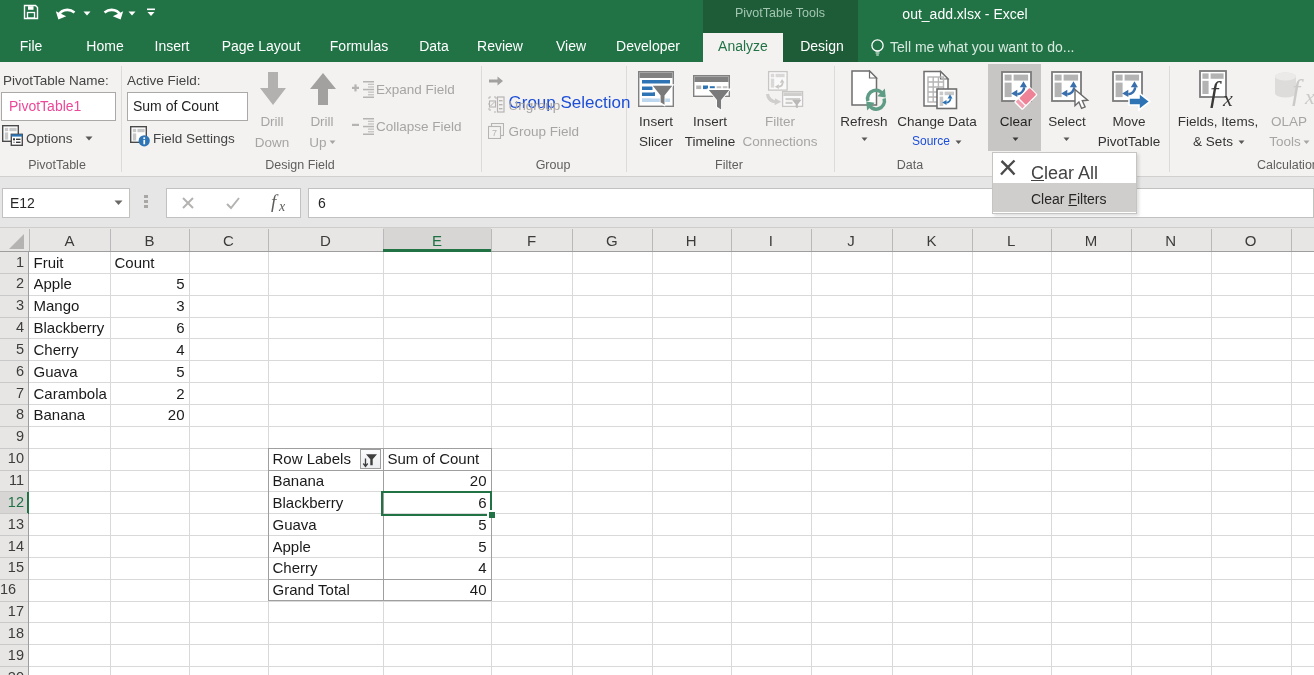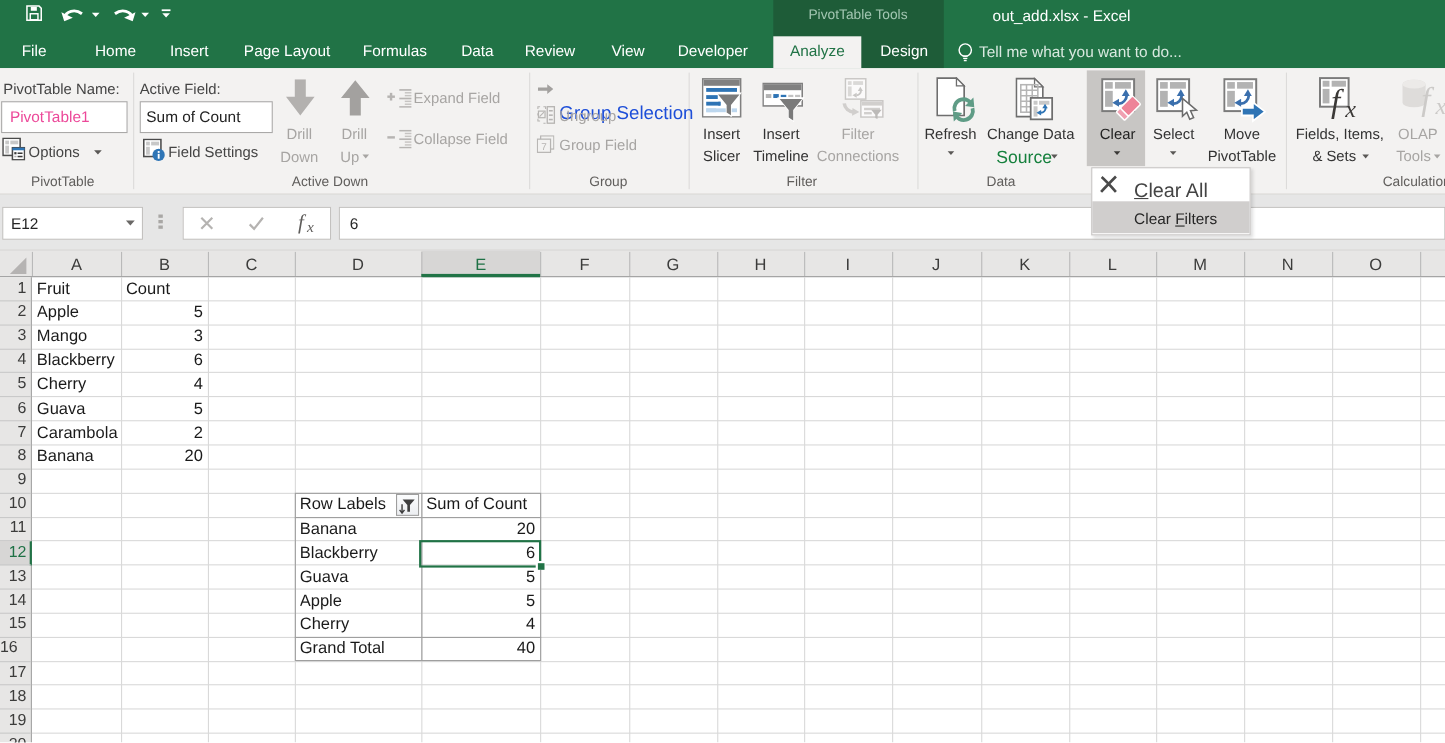--- a/index.html
+++ b/index.html
@@ -83,21 +83,21 @@
 <svg class="ab" style="left:130px;top:126px" width="21" height="21" viewBox="0 0 21 21">
 <rect x="0.7" y="0.7" width="15.6" height="15.6" fill="#fff" stroke="#4a4a4a" stroke-width="1.4"></rect>
 <rect x="2.8" y="2.8" width="3.4" height="3.4" fill="#c8c8c8"></rect>
 <rect x="7.4" y="2.8" width="7.2" height="3.4" fill="#c8c8c8"></rect>
 <rect x="2.8" y="7.4" width="3.4" height="7.2" fill="#c8c8c8"></rect>
 <circle cx="14.2" cy="14.8" r="5.6" fill="#2e75b6"></circle>
 <rect x="13.4" y="11.3" width="1.7" height="1.7" fill="#fff"></rect>
 <rect x="13.4" y="13.9" width="1.7" height="4.4" fill="#fff"></rect>
 </svg>
 <div class="ab" style="left:153px;top:131px;font-size:13.5px;color:#444444;white-space:nowrap;line-height:1.2;">Field Settings</div>
-<div class="ab" style="left:300px;top:158px;transform:translateX(-50%);font-size:12.5px;color:#605e5c;white-space:nowrap;line-height:1.2;">Active Down</div>
+<div class="ab" style="left:300px;top:158px;transform:translateX(-50%);font-size:12.5px;color:#605e5c;white-space:nowrap;line-height:1.2;">Design Field</div>
 <svg class="ab" style="left:259px;top:72px" width="28" height="34" viewBox="0 0 28 34">
 <path d="M9 0 h10 v16 h8 L14 33 L1 16 h8 z" fill="#b3b1af"></path>
 </svg>
 <div class="ab" style="left:272px;top:114px;transform:translateX(-50%);font-size:13.5px;color:#a7a5a3;white-space:nowrap;line-height:1.2;">Drill</div>
 <div class="ab" style="left:272px;top:134.5px;transform:translateX(-50%);font-size:13.5px;color:#a7a5a3;white-space:nowrap;line-height:1.2;">Down</div>
 <svg class="ab" style="left:309px;top:72px" width="28" height="34" viewBox="0 0 28 34">
 <path d="M9 33 h10 v-16 h8 L14 1 L1 17 h8 z" fill="#a3a19f"></path>
 </svg>
 <div class="ab" style="left:322px;top:114px;transform:translateX(-50%);font-size:13.5px;color:#a7a5a3;white-space:nowrap;line-height:1.2;">Drill</div>
 <div class="ab" style="left:318px;top:134.5px;transform:translateX(-50%);font-size:13.5px;color:#a7a5a3;white-space:nowrap;line-height:1.2;">Up</div>
@@ -223,21 +223,21 @@
 <rect x="16.6" y="21.6" width="3.6" height="3.6" fill="#c8c8c8"></rect>
 <rect x="21.6" y="21.6" width="9.4" height="3.6" fill="#c8c8c8"></rect>
 <rect x="16.6" y="26.6" width="3.6" height="9.4" fill="#c8c8c8"></rect>
 <g transform="translate(13.2,18.2) scale(0.62)">
 <path d="M23.2 16.2 A 7.3 7.3 0 0 1 16.2 23.2" stroke="#2e74b5" stroke-width="2.9" fill="none"></path>
 <path d="M22.3 9.8 L18.3 16.6 L26.3 16.6 Z" fill="#2e74b5"></path>
 <path d="M9.8 23.2 L16.6 19.2 L16.6 27.2 Z" fill="#2e74b5"></path>
 </g>
 </svg>
 <div class="ab" style="left:937px;top:113.5px;transform:translateX(-50%);font-size:13.5px;color:#333;white-space:nowrap;line-height:1.2;">Change Data</div>
-<div class="ab" style="left:931px;top:134px;transform:translateX(-50%);font-size:16px;color:#15803d;white-space:nowrap;line-height:1.2;">Source</div>
+<div class="ab" style="left:931px;top:134px;transform:translateX(-50%);font-size:12px;color:#1d4ed8;white-space:nowrap;line-height:1.2;">Source</div>
 <svg class="ab" style="left:955px;top:139.5px" width="7" height="5" viewBox="0 0 7 5">
     <path d="M0.5 0.5 L3.5 4 L6.5 0.5 Z" fill="#5a5856"></path>
   </svg>
 <div class="ab" style="left:910px;top:158px;transform:translateX(-50%);font-size:12.5px;color:#605e5c;white-space:nowrap;line-height:1.2;">Data</div>
 <div class="ab" style="left:987.5px;top:64px;width:53.5px;height:86.5px;background:#c8c6c4;"></div>
 <svg class="ab" style="left:1001px;top:71px" width="48" height="42" viewBox="0 0 48 42">
 <rect x="1" y="1" width="29" height="29" fill="#fff" stroke="#7b7b7b" stroke-width="1.8"></rect>
 <rect x="3.6" y="3.6" width="7" height="6" fill="#b3b3b3"></rect>
 <rect x="12.6" y="3.6" width="14.5" height="6" fill="#b3b3b3"></rect>
 <rect x="3.6" y="11.6" width="7" height="14.5" fill="#b3b3b3"></rect>

